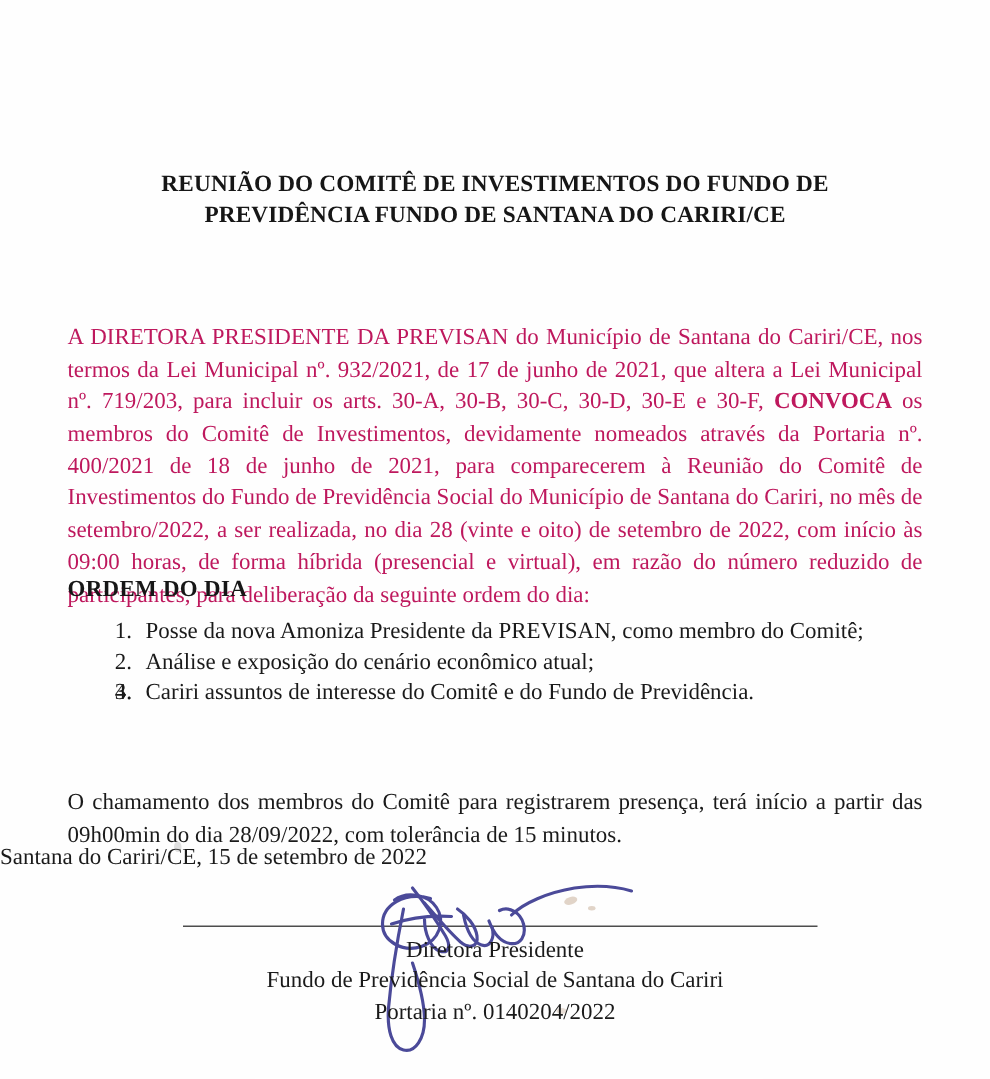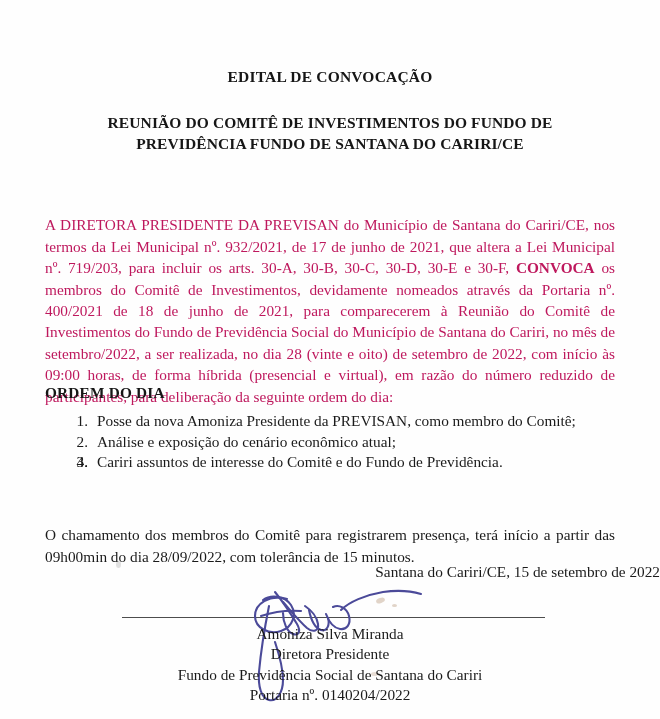--- a/index.html
+++ b/index.html
@@ -107,21 +107,21 @@
     font-size: 15.3px;
     line-height: 21.4px;
   }
 
   
   .place-date {
     position: absolute;
     left: 0;
     right: 0;
     top: 563px;
-    text-align: right;
+    text-align: left;
     font-size: 15.3px;
   }
 
   
   .sig-rule {
     position: absolute;
     left: 122px;
     top: 617px;
     width: 423px;
     height: 1px;
@@ -157,21 +157,20 @@
     font-size: 15.3px;
     line-height: 20.4px;
   }
   .sig-lines div { display: block; }
 </style>
 </head>
 <body>
 
 <div id="page">
 
-  <div class="doc-title">EDITAL DE CONVOCAÇÃO</div>
 
   <div class="doc-subtitle">
     <span class="line1">REUNIÃO DO COMITÊ DE INVESTIMENTOS DO FUNDO DE</span>
     <span class="line2">PREVIDÊNCIA FUNDO DE SANTANA DO CARIRI/CE</span>
   </div>
 
   <p class="body-block">
     <span>A DIRETORA PRESIDENTE DA PREVISAN do Município de Santana do Cariri/CE, nos termos da Lei Municipal nº. 932/2021, de 17 de junho de 2021, que altera a Lei Municipal nº. 719/203, para incluir os arts. 30-A, 30-B, 30-C, 30-D, 30-E e 30-F, </span><b>CONVOCA</b><span> os membros do Comitê de Investimentos, devidamente nomeados através da Portaria nº. 400/2021 de 18 de junho de 2021, para comparecerem à Reunião do Comitê de Investimentos do Fundo de Previdência Social do Município de Santana do Cariri, no mês de setembro/2022, a ser realizada, no dia 28 (vinte e oito) de setembro de 2022, com início às 09:00 horas, de forma híbrida (presencial e virtual), em razão do número reduzido de participantes, para deliberação da seguinte ordem do dia:</span>
   </p>
 
@@ -215,19 +214,18 @@
       </g>
     </svg>
   </div>
 
   <div class="sig-smudge smudge-a"></div>
   <div class="sig-smudge smudge-b"></div>
   <div class="sig-smudge smudge-c"></div>
   <div class="sig-smudge smudge-d"></div>
 
   <div class="sig-lines">
-    <div>Amoniza Silva Miranda</div>
     <div>Diretora Presidente</div>
     <div>Fundo de Previdência Social de Santana do Cariri</div>
     <div>Portaria nº. 0140204/2022</div>
   </div>
 
 </div>
 
 </body></html>

